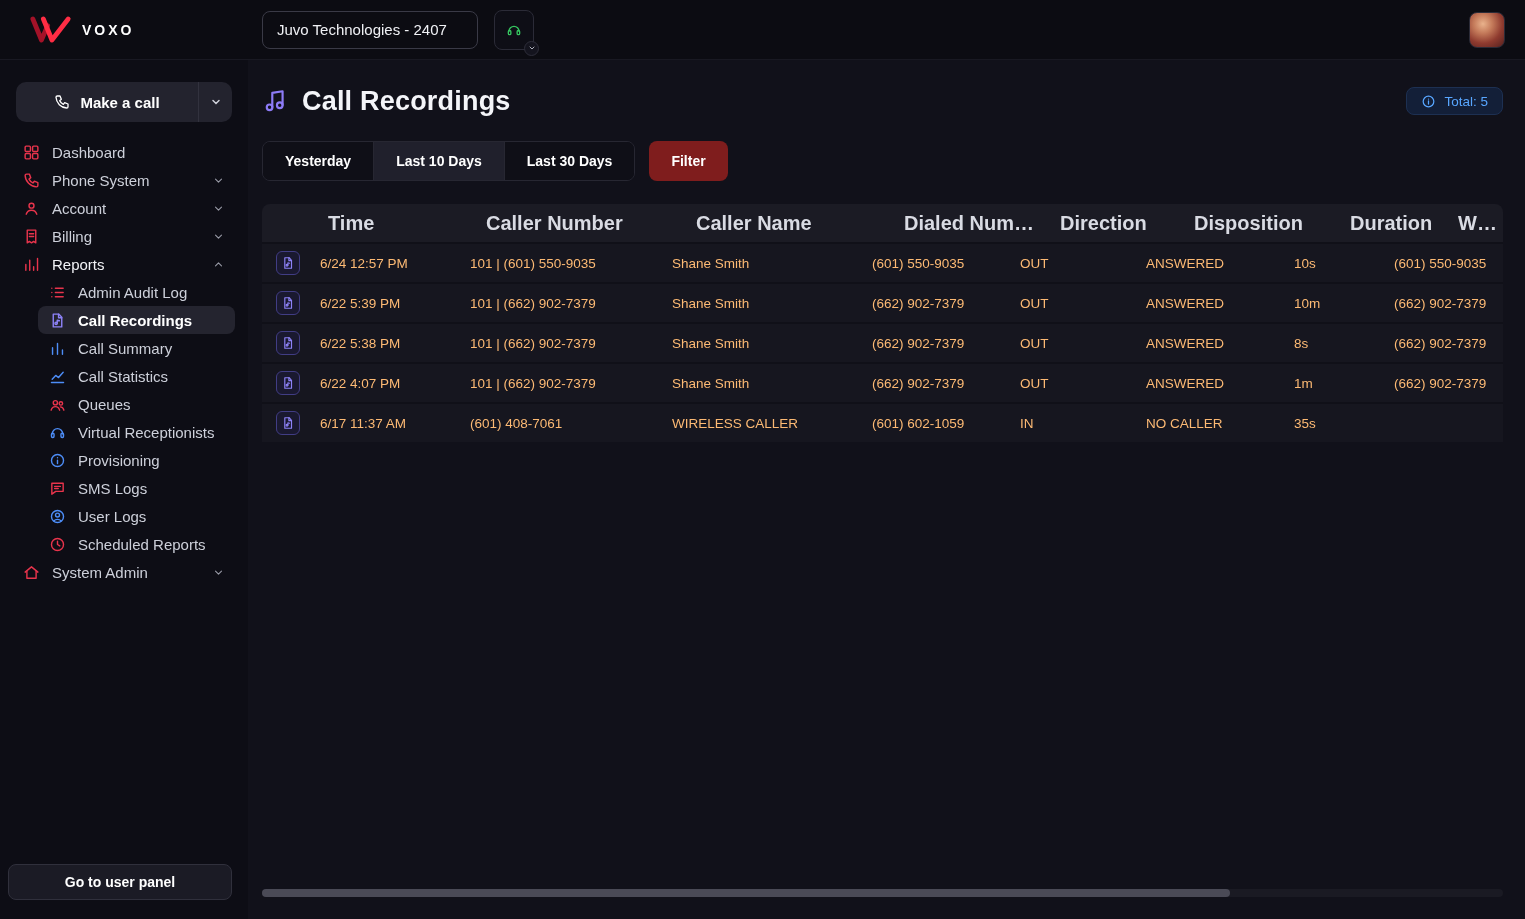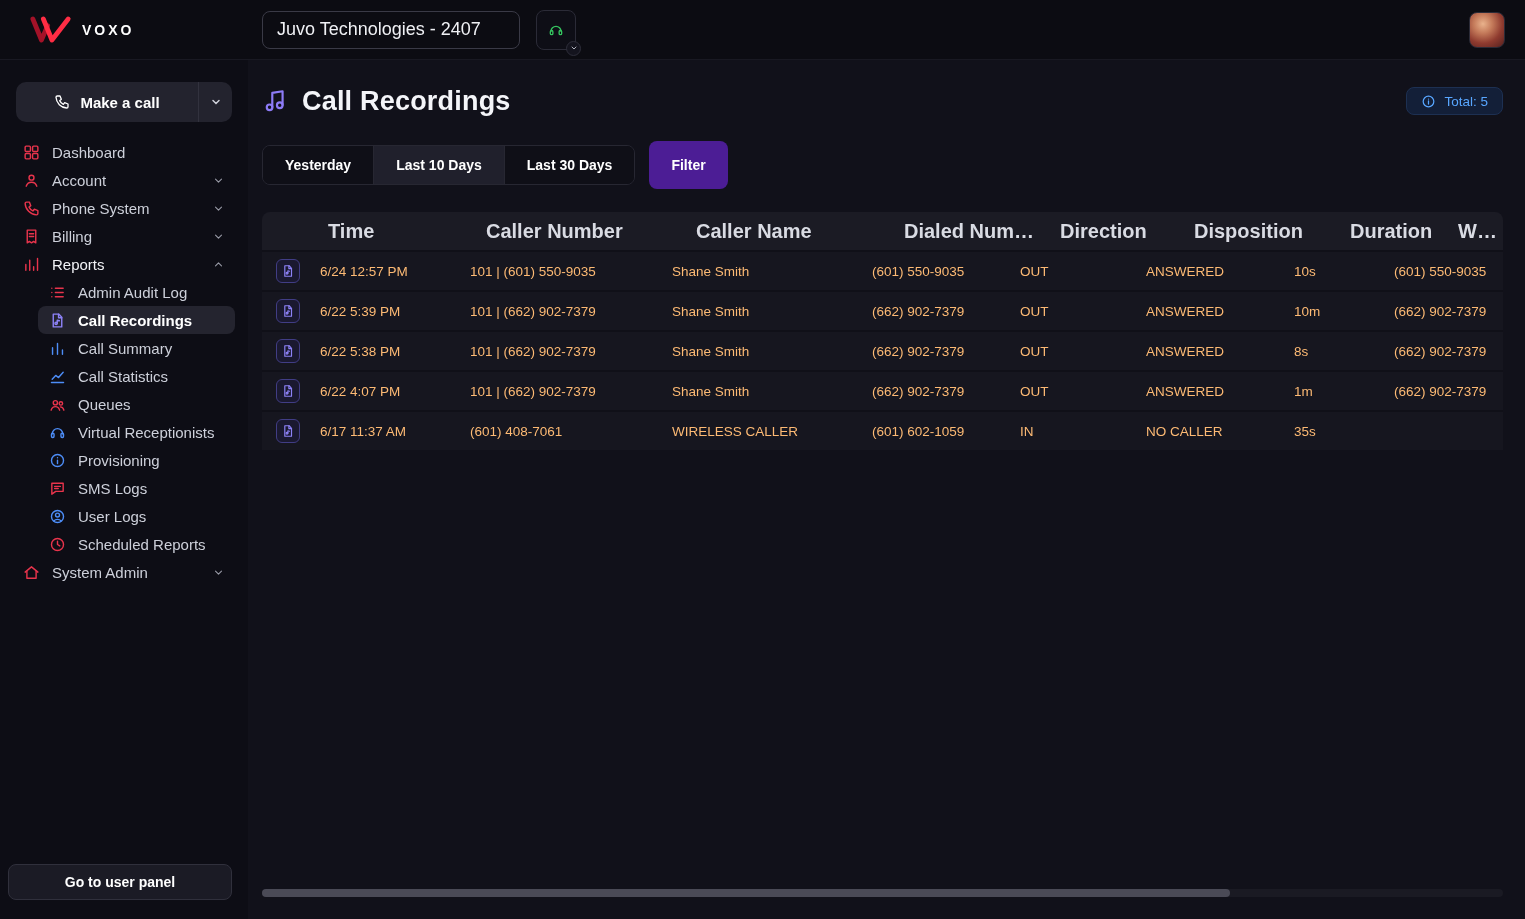--- a/index.html
+++ b/index.html
@@ -7,21 +7,21 @@
   body {
     font-family: "Liberation Sans", sans-serif;
     background:#0c0c13; color:#e7e9ef; overflow:hidden;
   }
   .app { display:grid; grid-template-rows:60px 859px; grid-template-columns:248px 1277px; width:1525px; height:919px; }
 
   
   .topbar { grid-column:1/3; display:flex; align-items:center; background:#0c0c12; border-bottom:1px solid #191922; }
   .logo-wrap { width:248px; display:flex; align-items:center; gap:10px; padding-left:30px; flex:0 0 248px; }
   .logo-text { font-size:14px; font-weight:800; letter-spacing:3px; color:#ffffff; }
-  .org-select { margin-left:14px; width:258px; height:38px; border:1px solid #3a3a46; border-radius:8px; display:flex; align-items:center; padding:0 14px; font-size:18px; color:#f0f1f5; background:transparent; cursor:pointer; }
+  .org-select { margin-left:14px; width:216px; height:38px; border:1px solid #3a3a46; border-radius:8px; display:flex; align-items:center; padding:0 14px; font-size:15px; color:#f0f1f5; background:transparent; cursor:pointer; }
   .headset-btn { margin-left:16px; width:40px; height:40px; border:1px solid #2b2b37; border-radius:8px; position:relative; display:flex; align-items:center; justify-content:center; color:#35c45f; background:#0e0e16; cursor:pointer; }
   .headset-badge { position:absolute; right:-6px; bottom:-7px; width:15px; height:15px; border-radius:50%; background:#14141e; border:1px solid #2e2e3a; color:#aeb0ba; display:flex; align-items:center; justify-content:center; }
   .headset-badge svg { width:8px; height:8px; }
   .avatar { margin-left:auto; margin-right:20px; width:36px; height:36px; border-radius:8px; cursor:pointer;
     background: radial-gradient(circle at 38% 32%, #e9b28c 0%, #c47a5a 30%, #8f3b2f 62%, #54201e 100%); border:1px solid #2b2b37; }
 
   
   .sidebar { background:#0d0d15; position:relative; padding-top:22px; overflow:hidden; }
   .make-call { display:flex; margin:0 16px 16px; background:#23232e; border-radius:10px; height:40px; overflow:hidden; }
   .mc-main { flex:1; display:flex; align-items:center; justify-content:center; gap:10px; color:#fff; font-weight:700; font-size:15px; background:transparent; border:none; font-family:inherit; cursor:pointer; }
@@ -45,21 +45,21 @@
   .title-icon svg { width:26px; height:26px; }
   .page-title { font-size:27px; font-weight:700; letter-spacing:.2px; color:#f4f5f9; }
   .total-badge { margin-left:auto; display:flex; gap:8px; align-items:center; background:#131f38; border:1px solid #1d3052; color:#58a6ff; padding:0 14px; height:28px; border-radius:8px; font-size:13.5px; font-weight:500; }
   .total-badge svg { width:15px; height:15px; }
 
   .tabs-row { display:flex; align-items:center; margin-top:21px; }
   .tab-group { display:flex; border:1px solid #272732; border-radius:8px; overflow:hidden; }
   .tab { height:38px; padding:0 22px; font-size:14px; font-weight:700; color:#fff; background:#0f0f17; border:none; border-right:1px solid #272732; font-family:inherit; cursor:pointer; }
   .tab:last-child { border-right:none; }
   .tab.active { background:#20202c; }
-  .filter-btn { margin-left:14px; height:48px; background:#4c1d95; border:none; border-radius:8px; padding:0 22px; font-weight:700; font-size:14px; color:#fff; font-family:inherit; cursor:pointer; }
+  .filter-btn { margin-left:14px; height:40px; background:#7f1d1d; border:none; border-radius:8px; padding:0 22px; font-weight:700; font-size:14px; color:#fff; font-family:inherit; cursor:pointer; }
 
   .table { margin-top:23px; border-radius:8px 8px 0 0; overflow:hidden; }
   .trow { display:grid; grid-template-columns:58px 150px 202px 200px 148px 126px 148px 100px 1fr; align-items:center; height:40px; font-size:13.5px; background:#16161f; border-top:2px solid #101018; color:#fdba74; }
   .thead { height:38px; background:#1b1b24; font-size:20px; color:#d9dbe3; font-weight:700; border-top:none;gap:8px; }
   .cell { overflow:hidden; white-space:nowrap; text-overflow:ellipsis; padding-right:8px; }
   .icon-cell { display:flex; align-items:center; padding-left:14px; }
   .rec-btn { width:24px; height:24px; border-radius:6px; border:1px solid #413d85; background:#1a1930; color:#8d82f7; display:flex; align-items:center; justify-content:center; cursor:pointer; }
   .rec-btn svg { width:14px; height:14px; }
 
   .hscroll-track { position:absolute; left:14px; right:22px; bottom:22px; height:8px; border-radius:4px; background:#1a1a23; }
@@ -122,38 +122,38 @@
               <rect x="13.5" y="3" width="7.5" height="7.5" rx="1.5"></rect>
               <rect x="3" y="13.5" width="7.5" height="7.5" rx="1.5"></rect>
               <rect x="13.5" y="13.5" width="7.5" height="7.5" rx="1.5"></rect>
             </svg>
           </span>
           <span>Dashboard</span>
         </div>
         <div class="nav-item">
           <span class="nav-icon" style="color: rgb(232, 52, 76);">
             <svg viewBox="0 0 24 24" width="16" height="16" fill="none" stroke="currentColor" stroke-width="2" stroke-linecap="round" stroke-linejoin="round">
+              <path d="M5 3h4l2 5-2.5 2a12 12 0 0 0 5.5 5.5l2-2.5 5 2v4a2 2 0 0 1-2 2A17 17 0 0 1 3 5a2 2 0 0 1 2-2z"></path>
+            </svg>
+          </span>
+          <span>Phone System</span>
+          <span class="nav-chevron">
+            <svg viewBox="0 0 24 24" width="16" height="16" fill="none" stroke="currentColor" stroke-width="2" stroke-linecap="round" stroke-linejoin="round">
+              <path d="M6.5 9.5L12 15l5.5-5.5"></path>
+            </svg>
+          </span>
+        </div>
+        <div class="nav-item">
+          <span class="nav-icon" style="color: rgb(232, 52, 76);">
+            <svg viewBox="0 0 24 24" width="16" height="16" fill="none" stroke="currentColor" stroke-width="2" stroke-linecap="round" stroke-linejoin="round">
               <circle cx="12" cy="8" r="3.5"></circle>
               <path d="M4.5 20c1.4-3.8 4.4-5.5 7.5-5.5s6.1 1.7 7.5 5.5"></path>
             </svg>
           </span>
           <span>Account</span>
-          <span class="nav-chevron">
-            <svg viewBox="0 0 24 24" width="16" height="16" fill="none" stroke="currentColor" stroke-width="2" stroke-linecap="round" stroke-linejoin="round">
-              <path d="M6.5 9.5L12 15l5.5-5.5"></path>
-            </svg>
-          </span>
-        </div>
-        <div class="nav-item">
-          <span class="nav-icon" style="color: rgb(232, 52, 76);">
-            <svg viewBox="0 0 24 24" width="16" height="16" fill="none" stroke="currentColor" stroke-width="2" stroke-linecap="round" stroke-linejoin="round">
-              <path d="M5 3h4l2 5-2.5 2a12 12 0 0 0 5.5 5.5l2-2.5 5 2v4a2 2 0 0 1-2 2A17 17 0 0 1 3 5a2 2 0 0 1 2-2z"></path>
-            </svg>
-          </span>
-          <span>Phone System</span>
           <span class="nav-chevron">
             <svg viewBox="0 0 24 24" width="16" height="16" fill="none" stroke="currentColor" stroke-width="2" stroke-linecap="round" stroke-linejoin="round">
               <path d="M6.5 9.5L12 15l5.5-5.5"></path>
             </svg>
           </span>
         </div>
         <div class="nav-item">
           <span class="nav-icon" style="color: rgb(232, 52, 76);">
             <svg viewBox="0 0 24 24" width="16" height="16" fill="none" stroke="currentColor" stroke-width="2" stroke-linecap="round" stroke-linejoin="round">
               <path d="M6 3h12v18l-3-2-3 2-3-2-3 2z"></path>

